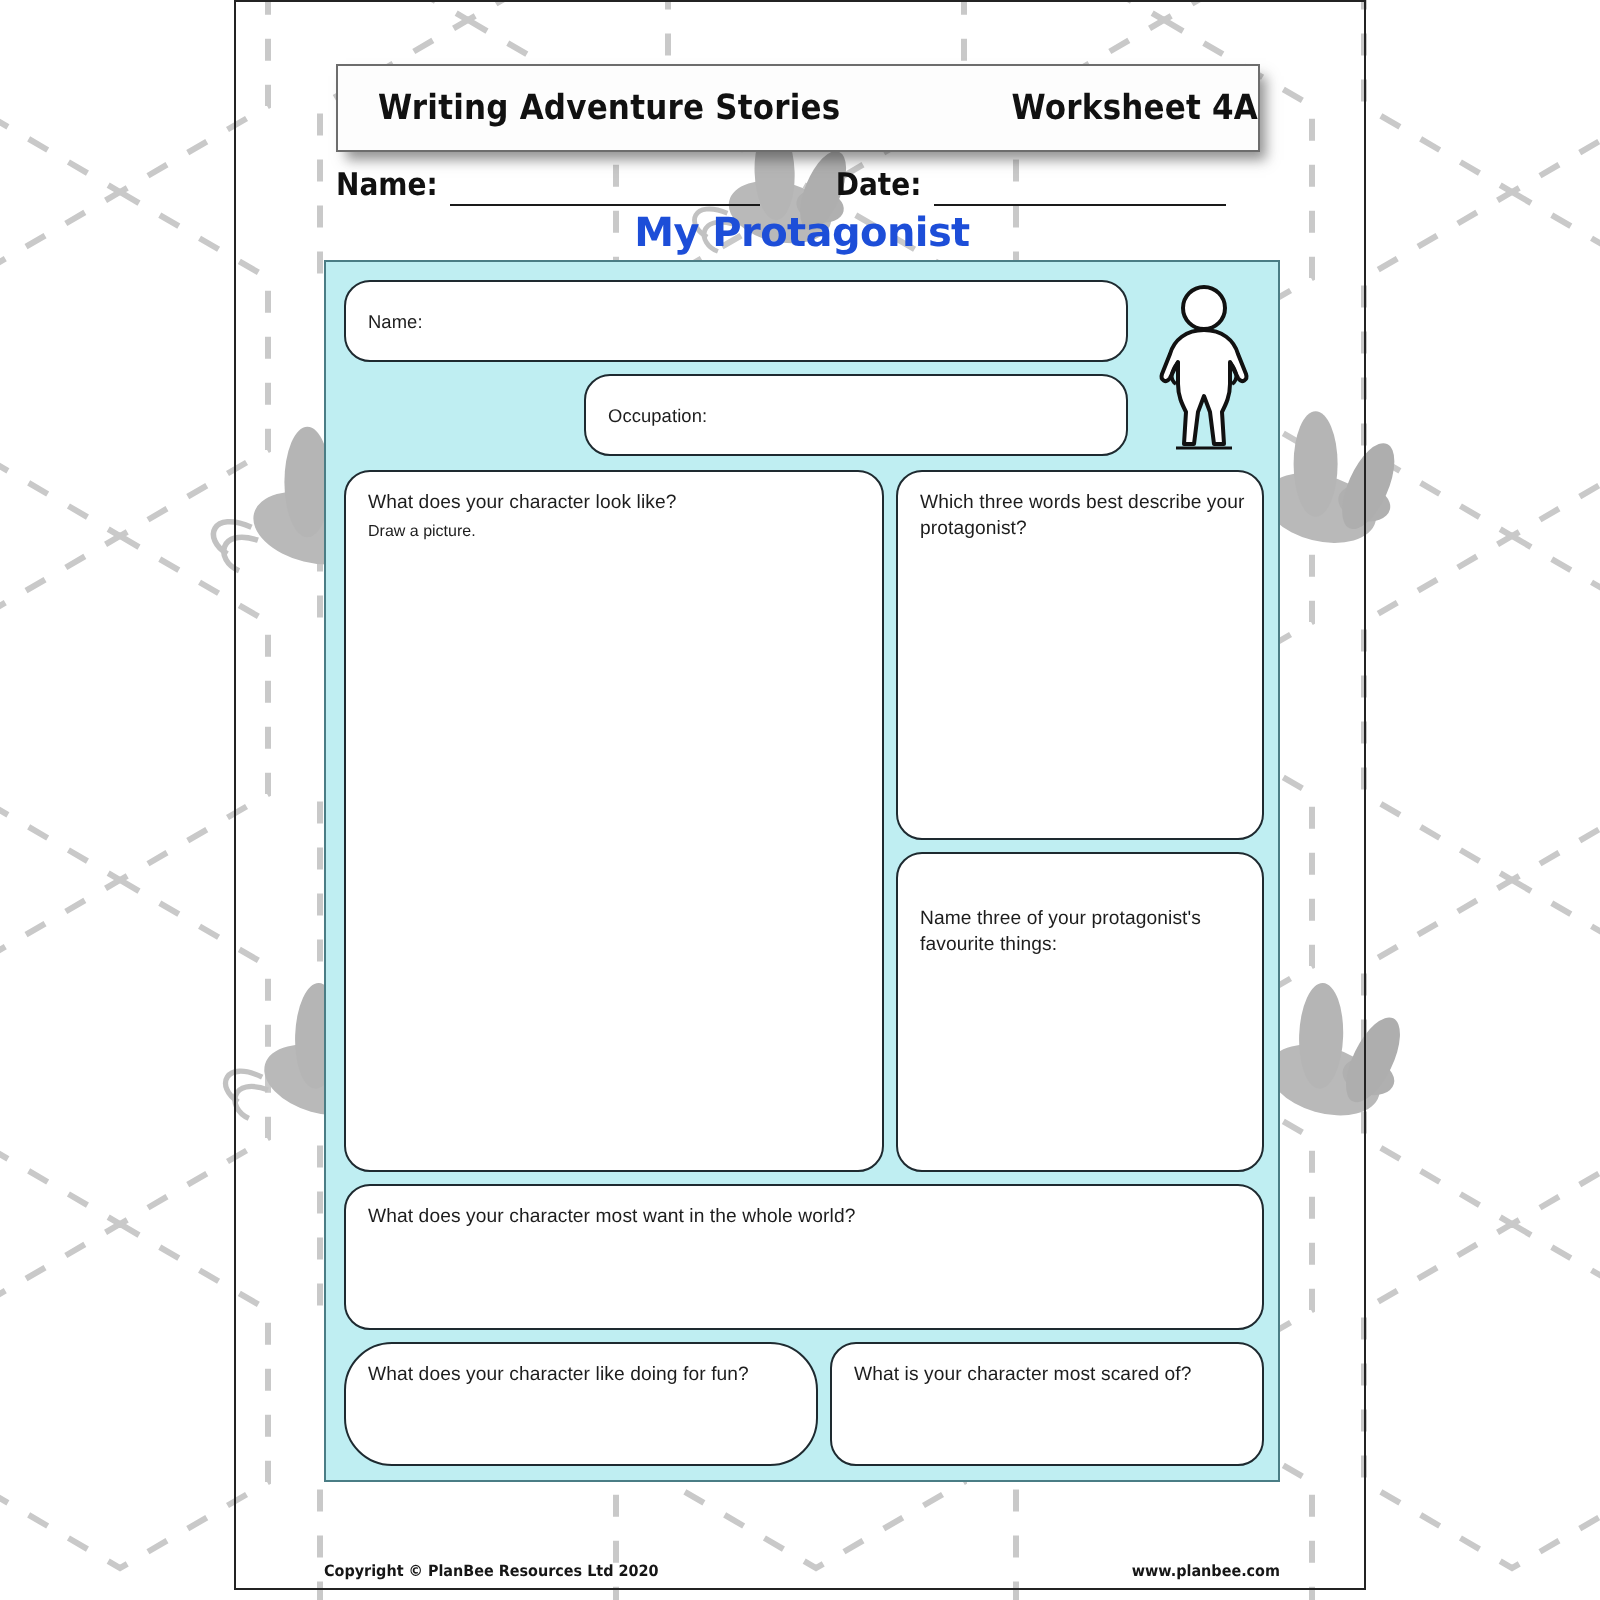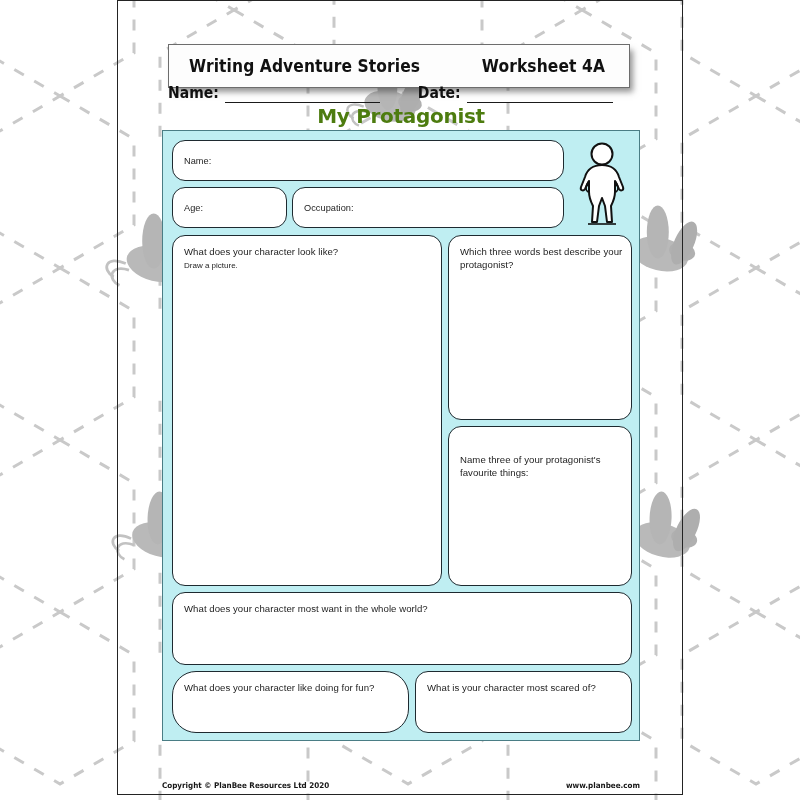--- a/index.html
+++ b/index.html
@@ -44,22 +44,21 @@
     top: 31px;
     width: 462px;
     height: 44px;
     background: #fdfdfd;
     border: 1px solid #6d6d6d;
     box-shadow: 4px 5px 6px -1px rgba(60,60,60,0.55);
     z-index: 6;
     display: flex;
     align-items: center;
     justify-content: space-between;
-    padding: 0 24px 0 20px;
-    margin-top: 12px;
+    padding: 0 0 0 20px;
   }
   .banner-title, .banner-sheet {
     font-family: "DejaVu Sans", sans-serif;
     font-weight: bold;
     font-size: 15.5px;
     color: #111;
     letter-spacing: .1px;
     white-space: nowrap;
     transform: scaleY(1.12);
   }
@@ -95,21 +94,21 @@
   
   .sheet-heading {
     position: absolute;
     top: 103px;
     left: 0;
     width: 566px;
     text-align: center;
     font-family: "DejaVu Sans", sans-serif;
     font-size: 20px;
     font-weight: bold;
-    color: #4d7c0f;
+    color: #1d4ed8;
     letter-spacing: -.3px;
     z-index: 6;
   }
 
   
   .blue-panel {
     position: absolute;
     left: 44px;
     top: 129px;
     width: 478px;
@@ -301,23 +300,20 @@
   </div>
 
   <div class="sheet-heading">My Protagonist</div>
 
   <div class="blue-panel">
 
     <div class="field f-name">
       <span class="lbl">Name:</span>
     </div>
 
-    <div class="field f-age">
-      <span class="lbl">Age:</span>
-    </div>
 
     <div class="field f-occ">
       <span class="lbl">Occupation:</span>
     </div>
 
     <div class="avatar-box">
       <svg viewBox="0 0 60 88" width="60" height="88" xmlns="http://www.w3.org/2000/svg">
 
         <circle cx="30" cy="14" r="10.5" fill="#ffffff" stroke="#111" stroke-width="2"></circle>
 

